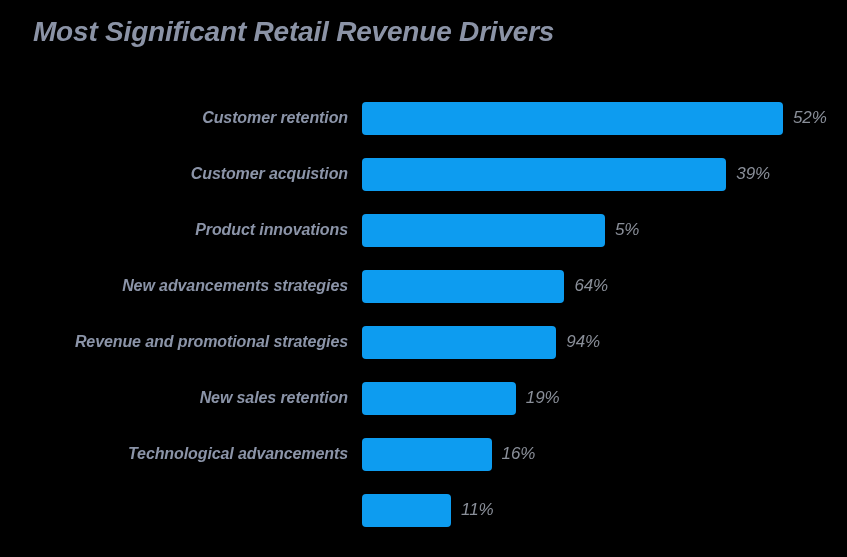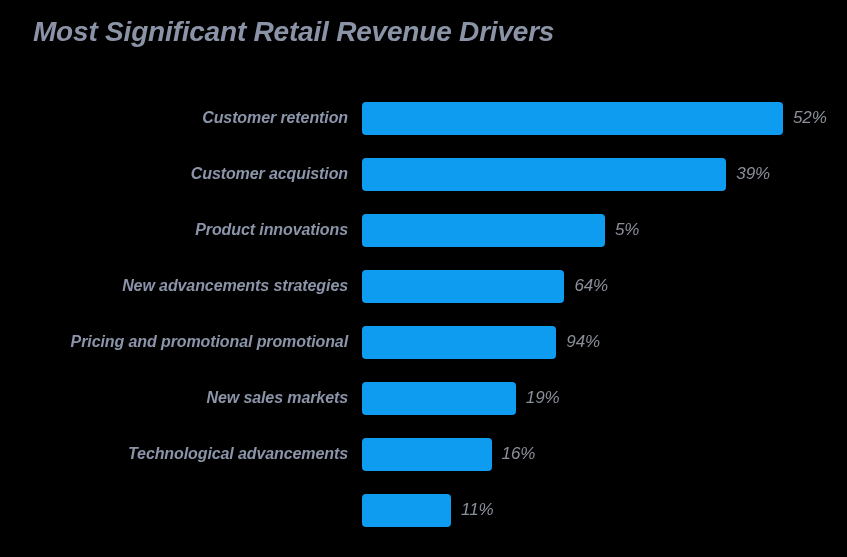--- a/index.html
+++ b/index.html
@@ -116,28 +116,28 @@
         </div>
       </div>
       <div class="bar-row">
         <div class="cat-label">New advancements strategies</div>
         <div class="bar-track">
           <div class="bar-fill" style="width: 202.404px; background: rgb(13, 156, 240);"></div>
           <div class="bar-value">64%</div>
         </div>
       </div>
       <div class="bar-row">
-        <div class="cat-label">Pricing and promotional promotional</div>
+        <div class="cat-label">Revenue and promotional strategies</div>
         <div class="bar-track">
           <div class="bar-fill" style="width: 194.308px; background: rgb(13, 156, 240);"></div>
           <div class="bar-value">94%</div>
         </div>
       </div>
       <div class="bar-row">
-        <div class="cat-label">New sales markets</div>
+        <div class="cat-label">New sales retention</div>
         <div class="bar-track">
           <div class="bar-fill" style="width: 153.827px; background: rgb(13, 156, 240);"></div>
           <div class="bar-value">19%</div>
         </div>
       </div>
       <div class="bar-row">
         <div class="cat-label">Technological advancements</div>
         <div class="bar-track">
           <div class="bar-fill" style="width: 129.538px; background: rgb(13, 156, 240);"></div>
           <div class="bar-value">16%</div>

